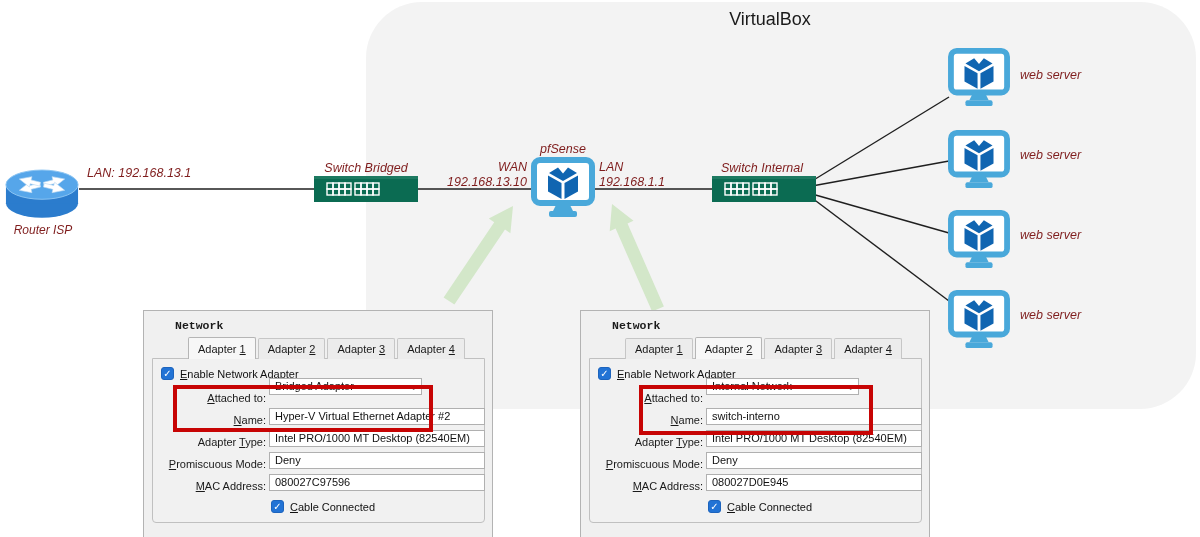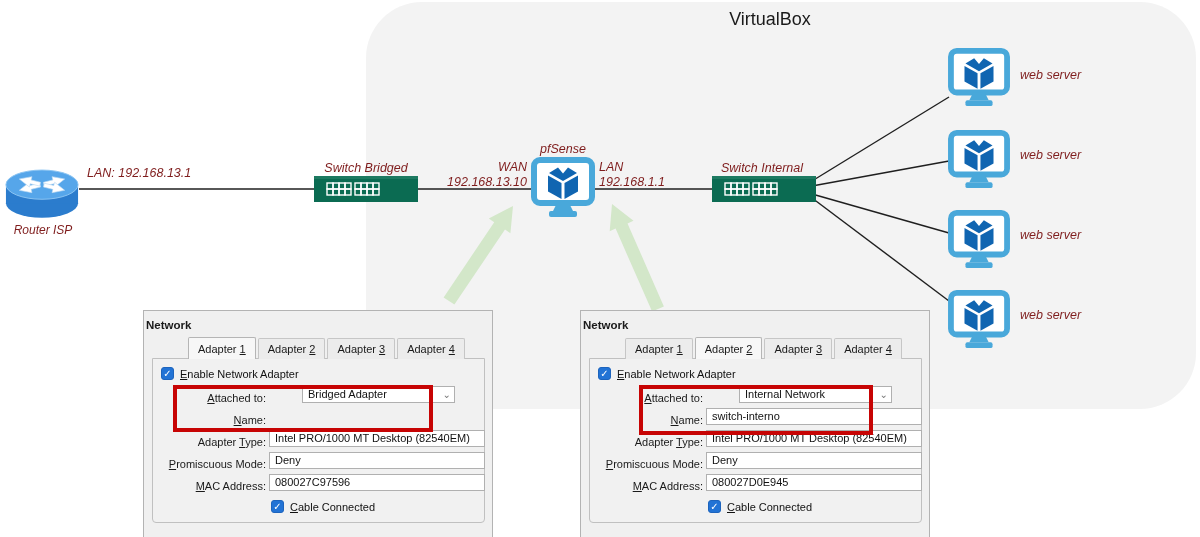--- a/index.html
+++ b/index.html
@@ -21,21 +21,21 @@
   .lbl.center { text-align:center; }
   .lbl.right { text-align:right; }
 
   .node { position:absolute; z-index:2; }
 
   
   .dialog { position:absolute; top:310px; width:350px; height:227px; background:#f0f0f0;
             border:1px solid #b3b3b3; border-bottom:0; z-index:3; font-size:11px; }
   .dlg-left  { left:143px; }
   .dlg-right { left:580px; }
-  .dlg-title { position:absolute; left:2px; top:8px; font-weight:bold; font-size:11.5px; color:#1a1a1a; }
+  .dlg-title { position:absolute; left:31px; top:8px; font-weight:bold; font-size:11.5px; color:#1a1a1a;font-family:Liberation Mono, monospace; }
   .pane { position:absolute; left:8px; top:47px; width:333px; height:165px;
           border:1px solid #c0c0c0; border-radius:0 0 4px 4px; background:#f1f1f1; }
   .tabs { position:absolute; left:9px; top:27px; height:21px; display:flex; gap:2px; z-index:2;padding-left:35px; }
   .tab  { height:21px; padding:4px 9px 0; background:#ececec; border:1px solid #c6c6c6;
           border-bottom:0; border-radius:2px 2px 0 0; font-size:11px; color:#1a1a1a; white-space:nowrap; }
   .tab.selected { background:#f7f7f7; height:22px; margin-top:-1px; padding-top:5px; border-color:#b5b5b5; }
   .mn { text-decoration:underline; }
 
   .chk-row { position:absolute; display:flex; align-items:center; gap:6px; z-index:2; }
   .checkbox { width:13px; height:13px; background:#2273d5; border:1px solid #1d64bd; border-radius:3px;
@@ -47,21 +47,21 @@
   .field.dropdown { width:153px; padding-right:16px; }
   .field.wide { width:216px; }
   .chevron { position:absolute; right:3px; top:0; color:#777; font-size:10px; line-height:15px; }
 
   .redbox { position:absolute; border:4px solid #c70404; z-index:5; pointer-events:none; }
   .red-l { left:29px; top:74px; width:260px; height:47px; }
   .red-r { left:58px; top:74px; width:234px; height:50px; }
 
   
   .y-enable   { left:17px; top:56px; }
-  .y-attached-l { top:81px; } .y-attached-f { top:75px;margin-left:33px; }
+  .y-attached-l { top:81px; } .y-attached-f { top:67px; }
   .y-name-l     { top:103px; } .y-name-f     { top:97px; }
   .y-type-l     { top:125px; } .y-type-f     { top:119px; }
   .y-prom-l     { top:147px; } .y-prom-f     { top:141px; }
   .y-mac-l      { top:169px; } .y-mac-f      { top:163px; }
   .y-cable      { left:127px; top:189px; }
 </style>
 </head>
 <body>
 
 <div class="stage">
@@ -196,20 +196,21 @@
       <span><span class="mn">E</span>nable Network Adapter</span>
     </div>
 
     <div class="row-label y-attached-l"><span class="mn">A</span>ttached to:</div>
     <div class="field dropdown y-attached-f">
       <span>Bridged Adapter</span>
       <span class="chevron">⌄</span>
     </div>
 
     <div class="row-label y-name-l"><span class="mn">N</span>ame:</div>
+    <div class="field wide y-name-f">Hyper-V Virtual Ethernet Adapter #2</div>
 
     <div class="row-label y-type-l">Adapter <span class="mn">T</span>ype:</div>
     <div class="field wide y-type-f">Intel PRO/1000 MT Desktop (82540EM)</div>
 
     <div class="row-label y-prom-l"><span class="mn">P</span>romiscuous Mode:</div>
     <div class="field wide y-prom-f">Deny</div>
 
     <div class="row-label y-mac-l"><span class="mn">M</span>AC Address:</div>
     <div class="field wide y-mac-f">080027C97596</div>
 

